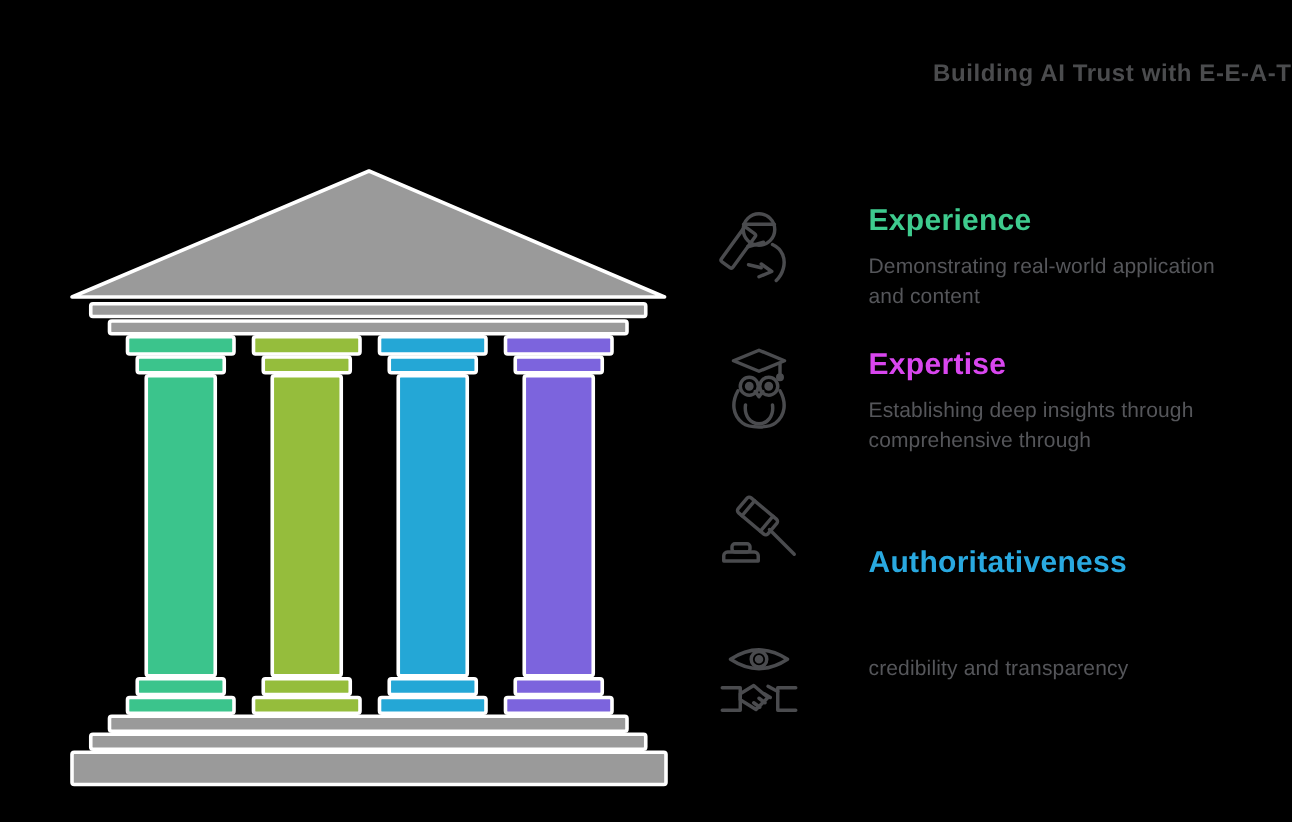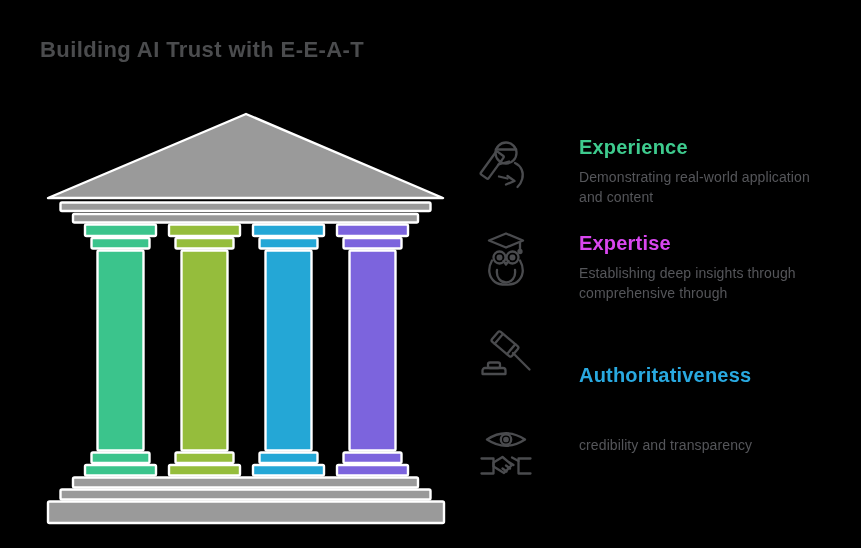--- a/index.html
+++ b/index.html
@@ -6,22 +6,22 @@
   body {
     width:861px; height:548px;
     background:#000000;
     position:relative;
     overflow:hidden;
     font-family:"Liberation Sans", sans-serif;
   }
   .title {
     position:absolute;
     top:37px; left:40px; width:821px;
-    text-align:left;
-    font-size:22px; font-weight:bold;
+    text-align:right;
+    font-size:16px; font-weight:bold;
     letter-spacing:0.4px;
     line-height:25px;
   }
   .temple {
     position:absolute; left:0; top:0;
   }
   .item {
     position:absolute; left:478px;
     display:flex; align-items:flex-start;
   }

